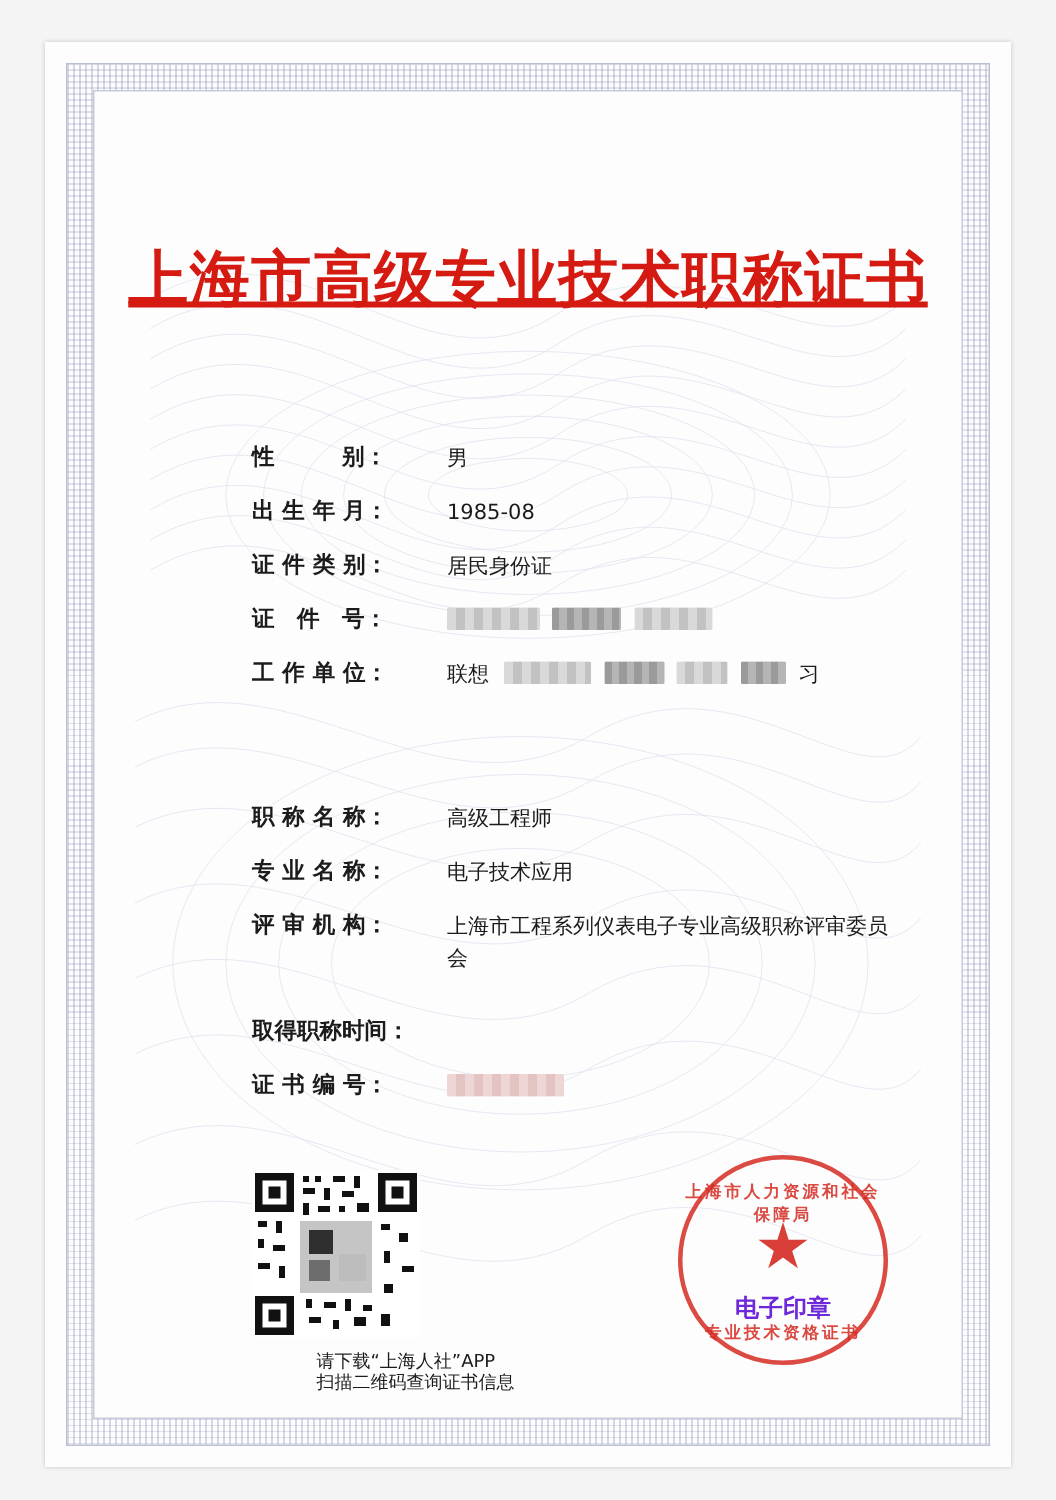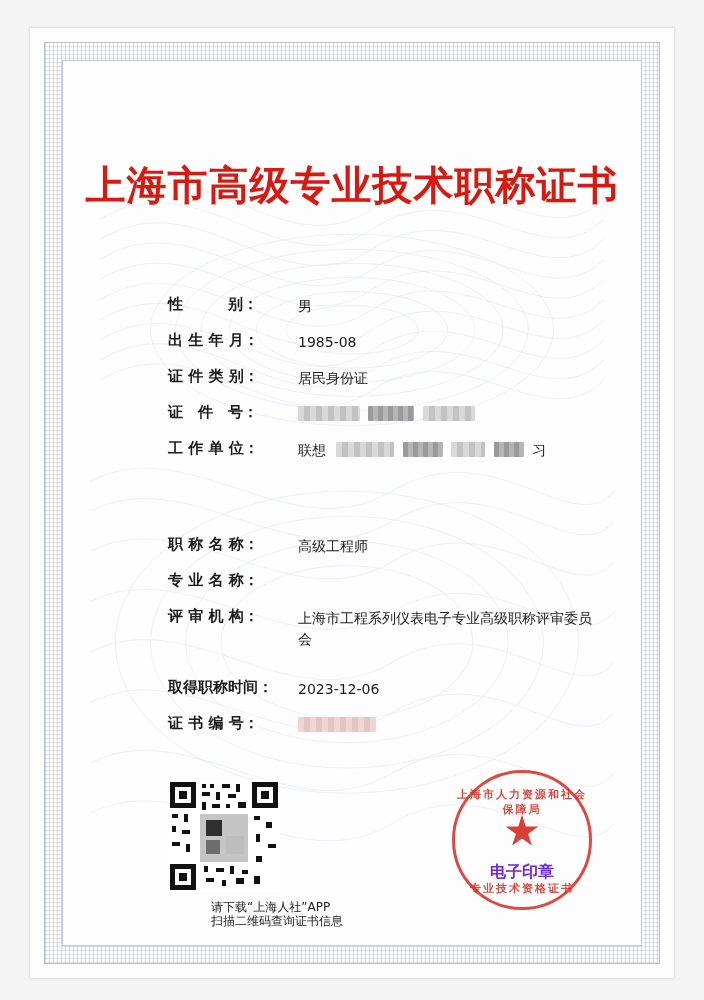--- a/index.html
+++ b/index.html
@@ -80,20 +80,21 @@
     left: 0;
     right: 0;
     top: 78px;
     text-align: center;
     font-family: "DejaVu Sans", "Liberation Sans", sans-serif;
     font-size: 40px;
     font-weight: bold;
     letter-spacing: 1px;
     color: #d51a12;
     white-space: nowrap;
+    text-decoration: underline;
   }
 
   
   .field-group {
     position: absolute;
     left: 86px;
     right: 20px;
   }
   #group-personal { top: 215px; }
   #group-title    { top: 455px; }
@@ -321,34 +322,34 @@
 
       <div class="field-group" id="group-title">
 
         <div class="field-row">
           <div class="field-label">职 称 名 称：</div>
           <div class="field-value">高级工程师</div>
         </div>
 
         <div class="field-row">
           <div class="field-label">专 业 名 称：</div>
+          <div class="field-value">电子技术应用</div>
         </div>
 
         <div class="field-row">
           <div class="field-label">评 审 机 构：</div>
           <div class="field-value" style="max-width:320px">上海市工程系列仪表电子专业高级职称评审委员会</div>
         </div>
 
       </div>
 
       <div class="field-group" id="group-issue">
 
         <div class="field-row">
           <div class="field-label wide">取得职称时间：</div>
-          <div class="field-value">2023-12-06</div>
         </div>
 
         <div class="field-row">
           <div class="field-label">证 书 编 号：</div>
           <div class="field-value">
             <span class="redact pink" style="width:78px"></span>
           </div>
         </div>
 
       </div>

